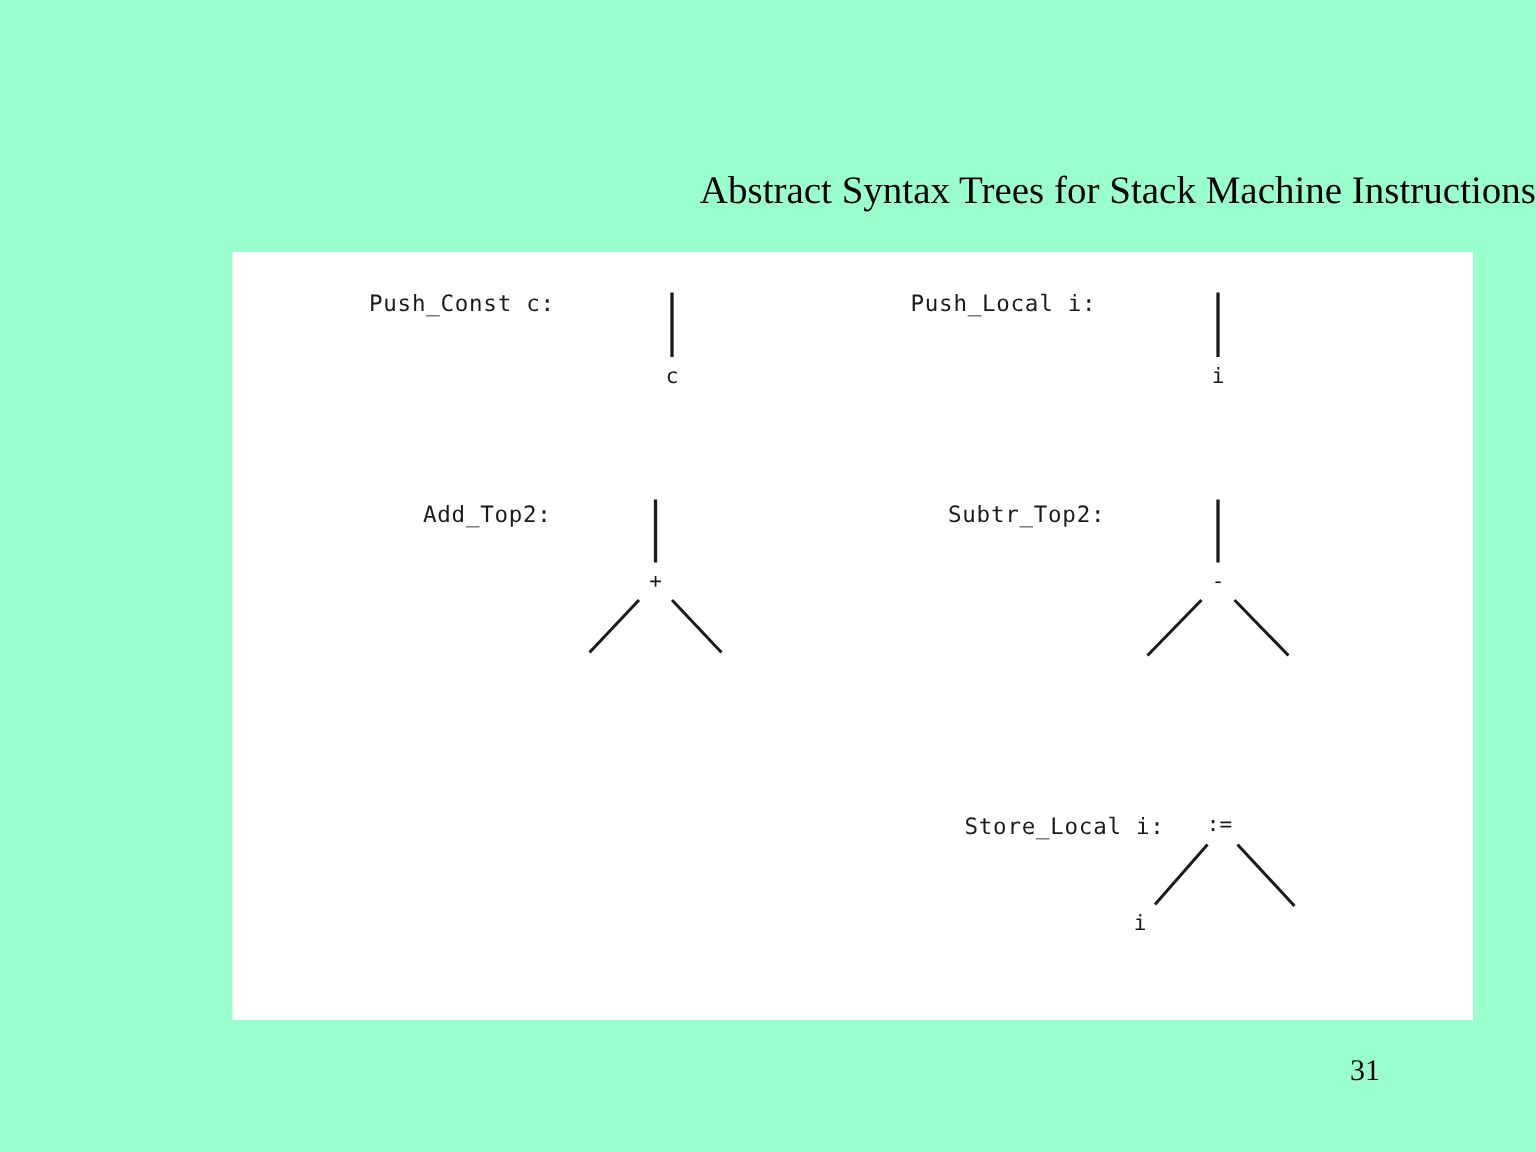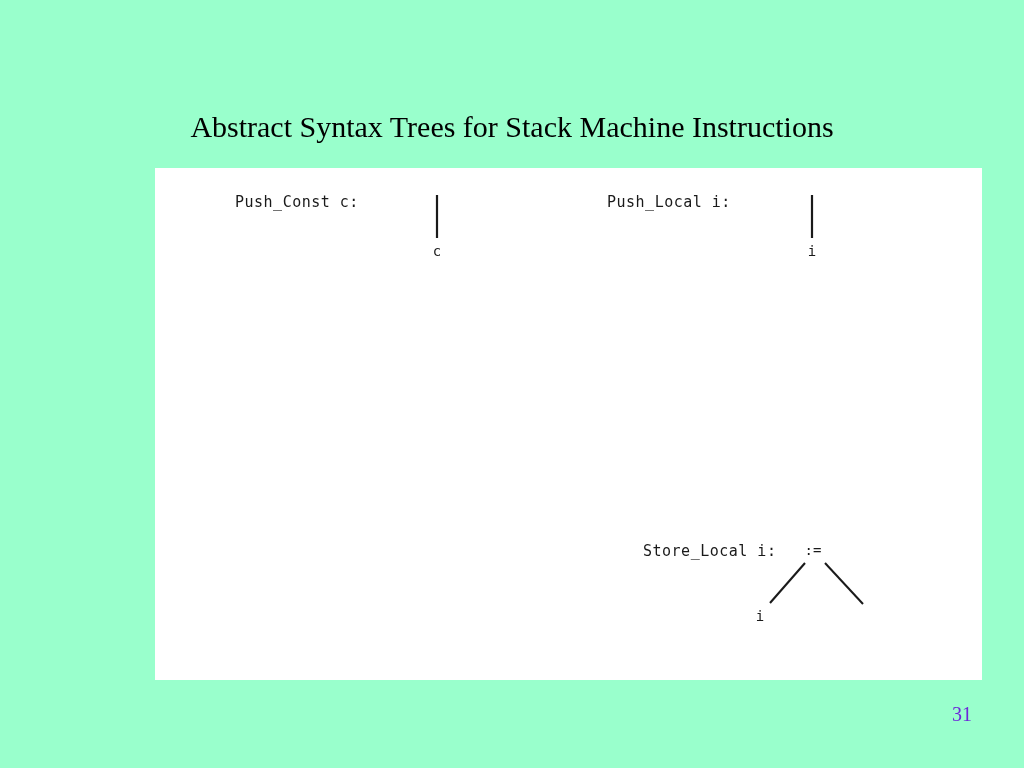--- a/index.html
+++ b/index.html
@@ -21,23 +21,23 @@
     width: 1024px;
     height: 768px;
   }
 
   
   #slide-title {
     position: absolute;
     left: 0;
     top: 110px;
     width: 1024px;
-    text-align: center;
+    text-align: right;
     font-family: "Liberation Serif", "DejaVu Serif", serif;
-    font-size: 30px;
+    font-size: 26px;
     line-height: 34px;
     color: #000000;
     letter-spacing: 0px;
     white-space: nowrap;
   }
 
   
   #figure-panel {
     position: absolute;
     left: 155px;
@@ -83,54 +83,72 @@
   }
 
   .tree-svg {
     position: absolute;
     overflow: visible;
   }
 
   
   #page-number {
     position: absolute;
-    left: 952px;
+    left: 900px;
     top: 703px;
     font-family: "Liberation Serif", "DejaVu Serif", serif;
     font-size: 20px;
     line-height: 22px;
-    color: #6d28d9;
+    color: #000000;
   }
 </style>
 </head>
 <body>
 
 <div id="slide">
 
   <div id="slide-title">Abstract Syntax Trees for Stack Machine Instructions</div>
 
   <div id="figure-panel">
 
-    <div class="tree-cell" style="left:0px; top:0px; width:400px; height:130px;padding-left:12px;">
+    <div class="tree-cell" style="left:11px; top:0px; width:400px; height:130px;padding-left:12px;">
       <div class="tree-label" style="left:80px; top:26px;">Push_Const c:</div>
       <svg class="tree-svg" style="left:0px; top:0px;" width="400" height="130" viewBox="0 0 400 130">
         <line x1="282" y1="27" x2="282" y2="70" stroke="#1a1a1a" stroke-width="2.2"></line>
       </svg>
       <div class="leaf-label" style="left:272px; top:76px; width:20px;">c</div>
     </div>
 
     <div class="tree-cell" style="left:430px; top:0px; width:400px; height:130px;">
       <div class="tree-label" style="left:22px; top:26px;">Push_Local i:</div>
       <svg class="tree-svg" style="left:0px; top:0px;" width="400" height="130" viewBox="0 0 400 130">
         <line x1="227" y1="27" x2="227" y2="70" stroke="#1a1a1a" stroke-width="2.2"></line>
       </svg>
       <div class="leaf-label" style="left:217px; top:76px; width:20px;">i</div>
     </div>
 
+    <div class="tree-cell" style="left:0px; top:155px; width:400px; height:140px;">
+      <div class="tree-label" style="left:127px; top:12px;">Add_Top2:</div>
+      <svg class="tree-svg" style="left:0px; top:0px;" width="400" height="140" viewBox="0 0 400 140">
+        <line x1="282" y1="10" x2="282" y2="52" stroke="#1a1a1a" stroke-width="2.2"></line>
+        <line x1="271" y1="77" x2="238" y2="112" stroke="#1a1a1a" stroke-width="2"></line>
+        <line x1="293" y1="77" x2="326" y2="112" stroke="#1a1a1a" stroke-width="2"></line>
+      </svg>
+      <div class="node-label" style="left:272px; top:58px; width:20px;">+</div>
+    </div>
 
+    <div class="tree-cell" style="left:430px; top:155px; width:400px; height:140px;">
+      <div class="tree-label" style="left:47px; top:12px;">Subtr_Top2:</div>
+      <svg class="tree-svg" style="left:0px; top:0px;" width="400" height="140" viewBox="0 0 400 140">
+        <line x1="227" y1="10" x2="227" y2="52" stroke="#1a1a1a" stroke-width="2.2"></line>
+        <line x1="216" y1="77" x2="180" y2="114" stroke="#1a1a1a" stroke-width="2"></line>
+        <line x1="238" y1="77" x2="274" y2="114" stroke="#1a1a1a" stroke-width="2"></line>
+      </svg>
+      <div class="node-label" style="left:217px; top:58px; width:20px;">-</div>
+    </div>
 
 
     <div class="tree-cell" style="left:430px; top:363px; width:400px; height:140px;">
       <div class="tree-label" style="left:14px; top:12px;margin-left:44px;">Store_Local i:</div>
       <div class="node-label" style="left:215px; top:12px; width:26px;">:=</div>
       <svg class="tree-svg" style="left:0px; top:0px;" width="400" height="140" viewBox="0 0 400 140">
         <line x1="220" y1="32" x2="185" y2="72" stroke="#1a1a1a" stroke-width="2"></line>
         <line x1="240" y1="32" x2="278" y2="73" stroke="#1a1a1a" stroke-width="2"></line>
       </svg>
       <div class="leaf-label" style="left:165px; top:78px; width:20px;">i</div>

